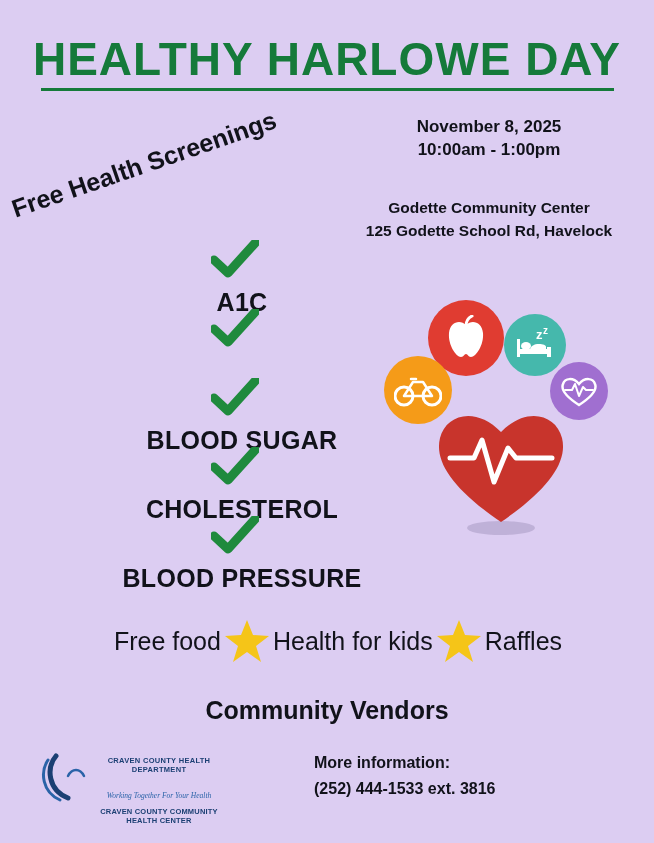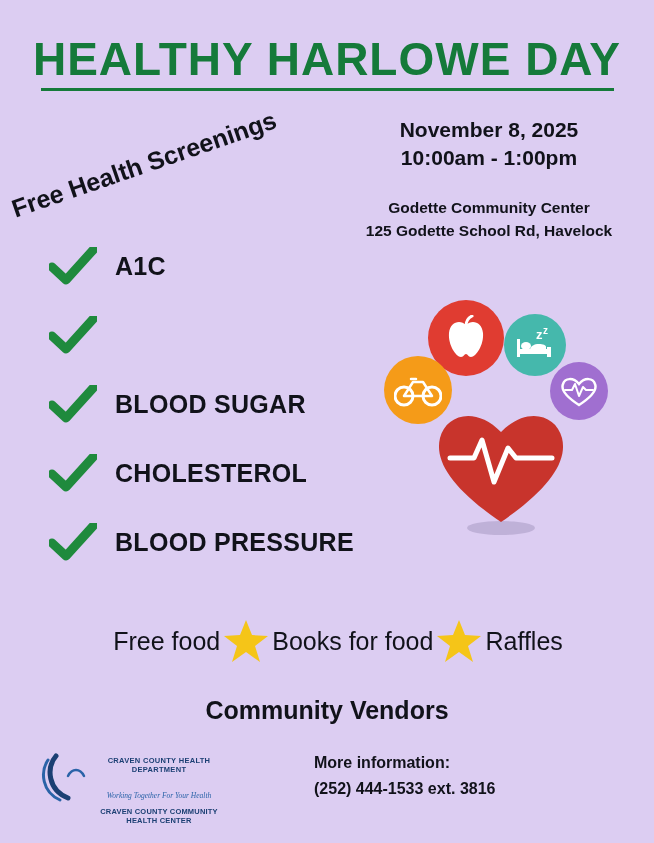--- a/index.html
+++ b/index.html
@@ -42,21 +42,21 @@
     background: #157a3a;
   }
 
   
   .datetime {
     position: absolute;
     top: 116px;
     left: 334px;
     width: 310px;
     text-align: center;
-    font-size: 21px;
+    font-size: 17px;
     font-weight: bold;
     color: #11121a;
     line-height: 1.35;
   }
   .venue {
     position: absolute;
     top: 196px;
     left: 334px;
     width: 310px;
     text-align: center;
@@ -84,20 +84,21 @@
   .checklist {
     position: absolute;
     top: 232px;
     left: 45px;
     width: 380px;
   }
   .check-row {
     display: flex;
     align-items: center;
     height: 69px;
+    flex-direction: column;
   }
   .check-mark {
     width: 56px;
     flex: 0 0 56px;
     display: flex;
     align-items: center;
     justify-content: center;
   }
   .check-mark svg { display: block; }
   .check-label {
@@ -324,21 +325,21 @@
 
   </div>
 
   <div class="perks">
     <span>Free food</span>
     <span class="star">
       <svg width="48" height="46" viewBox="0 0 48 46">
           <path d="M24 2 L30 17 L46 18 L33 28 L38 44 L24 34 L10 44 L15 28 L2 18 L18 17 Z" fill="#f5c518"></path>
         </svg>
     </span>
-    <span>Books for food</span>
+    <span>Health for kids</span>
     <span class="star">
       <svg width="48" height="46" viewBox="0 0 48 46">
           <path d="M24 2 L30 17 L46 18 L33 28 L38 44 L24 34 L10 44 L15 28 L2 18 L18 17 Z" fill="#f5c518"></path>
         </svg>
     </span>
     <span>Raffles</span>
   </div>
 
   <div class="vendors">Community Vendors</div>
 

